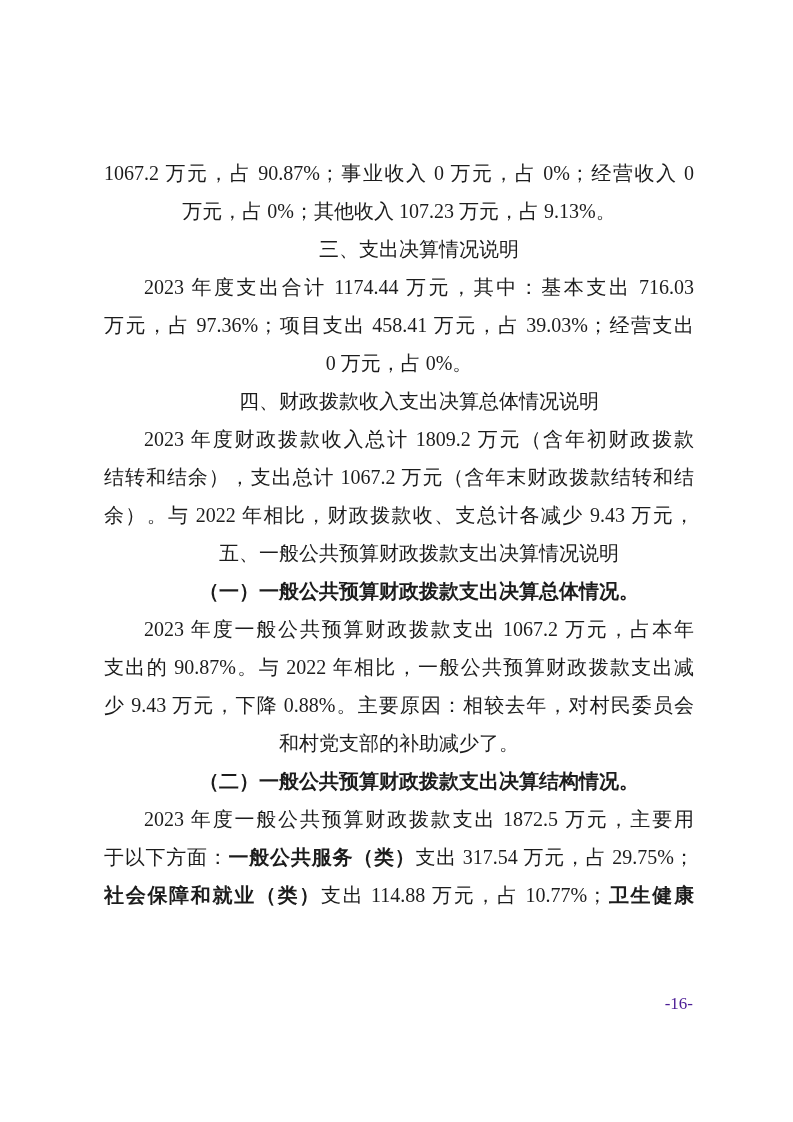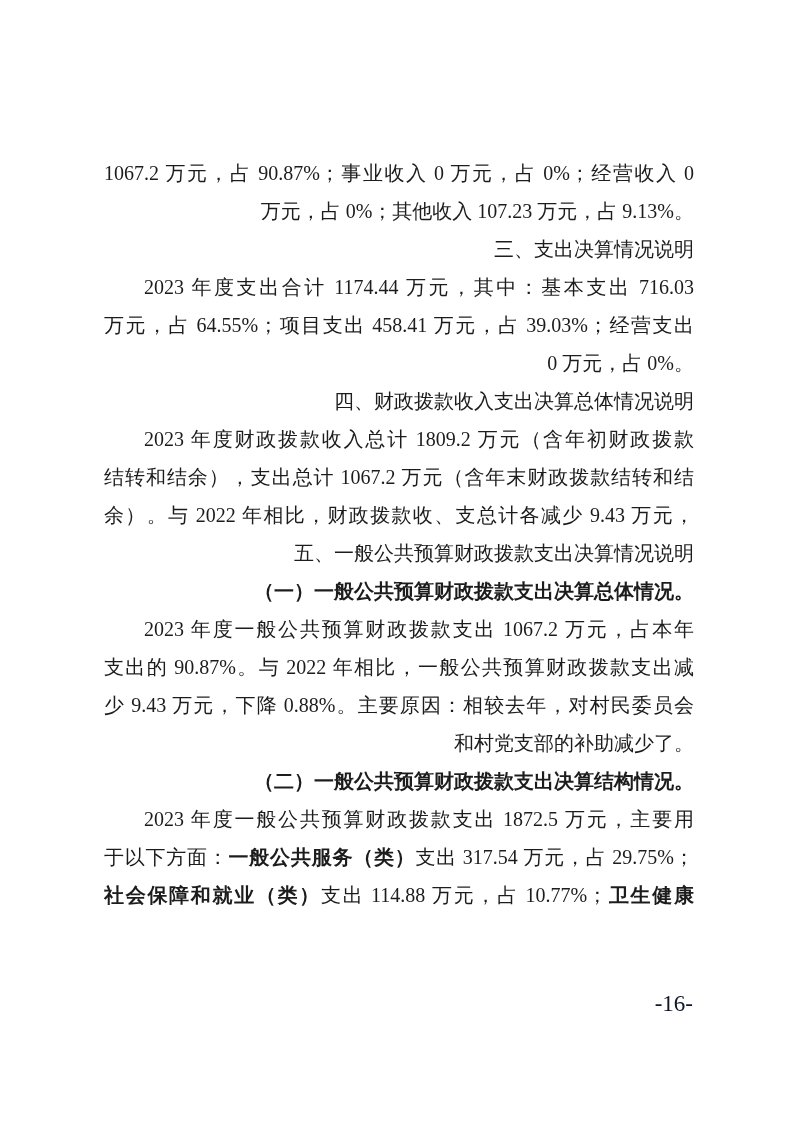--- a/index.html
+++ b/index.html
@@ -20,53 +20,53 @@
     top: 154px;
     left: 104px;
     width: 590px;
   }
   .line {
     font-size: 20px;
     line-height: 38px;
     height: 38px;
     margin: 0;
     padding: 0;
-    text-align: right;
+    text-align: center;
     overflow: hidden;
   }
   .line.indent {
     text-indent: 2em;
   }
   .line.fill {
     text-align: justify;
     text-align-last: justify;
     text-justify: inter-character;
   }
   .seg.bold {
     font-weight: 700;
     margin-top: 28px;
   }
   .page-number {
     position: absolute;
     top: 993px;
     right: 100px;
-    font-size: 23px;
+    font-size: 17px;
     line-height: 22px;
-    color: #0f172a;
+    color: #4c1d95;
   }
 </style>
 </head>
 <body>
 
 <main class="doc-body" id="doc-body">
     <p class="line fill"><span class="seg">1067.2 万元，占 90.87%；事业收入 0 万元，占 0%；经营收入 0</span></p>
     <p class="line"><span class="seg">万元，占 0%；其他收入 107.23 万元，占 9.13%。</span></p>
     <p class="line indent"><span class="seg">三、支出决算情况说明</span></p>
     <p class="line indent fill"><span class="seg">2023 年度支出合计 1174.44 万元，其中：基本支出 716.03</span></p>
-    <p class="line fill"><span class="seg">万元，占 64.55%；项目支出 458.41 万元，占 39.03%；经营支出</span></p>
+    <p class="line fill"><span class="seg">万元，占 97.36%；项目支出 458.41 万元，占 39.03%；经营支出</span></p>
     <p class="line"><span class="seg">0 万元，占 0%。</span></p>
     <p class="line indent"><span class="seg">四、财政拨款收入支出决算总体情况说明</span></p>
     <p class="line indent fill"><span class="seg">2023 年度财政拨款收入总计 1809.2 万元（含年初财政拨款</span></p>
     <p class="line fill"><span class="seg">结转和结余），支出总计 1067.2 万元（含年末财政拨款结转和结</span></p>
     <p class="line fill"><span class="seg">余）。与 2022 年相比，财政拨款收、支总计各减少 9.43 万元，</span></p>
     <p class="line indent"><span class="seg">五、一般公共预算财政拨款支出决算情况说明</span></p>
     <p class="line indent"><span class="seg bold">（一）一般公共预算财政拨款支出决算总体情况。</span></p>
     <p class="line indent fill"><span class="seg">2023 年度一般公共预算财政拨款支出 1067.2 万元，占本年</span></p>
     <p class="line fill"><span class="seg">支出的 90.87%。与 2022 年相比，一般公共预算财政拨款支出减</span></p>
     <p class="line fill"><span class="seg">少 9.43 万元，下降 0.88%。主要原因：相较去年，对村民委员会</span></p>

